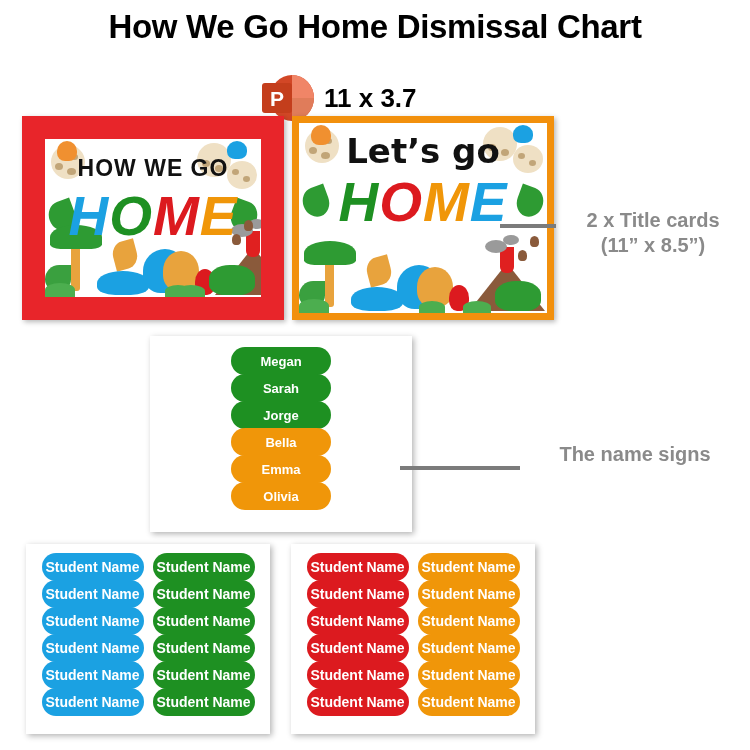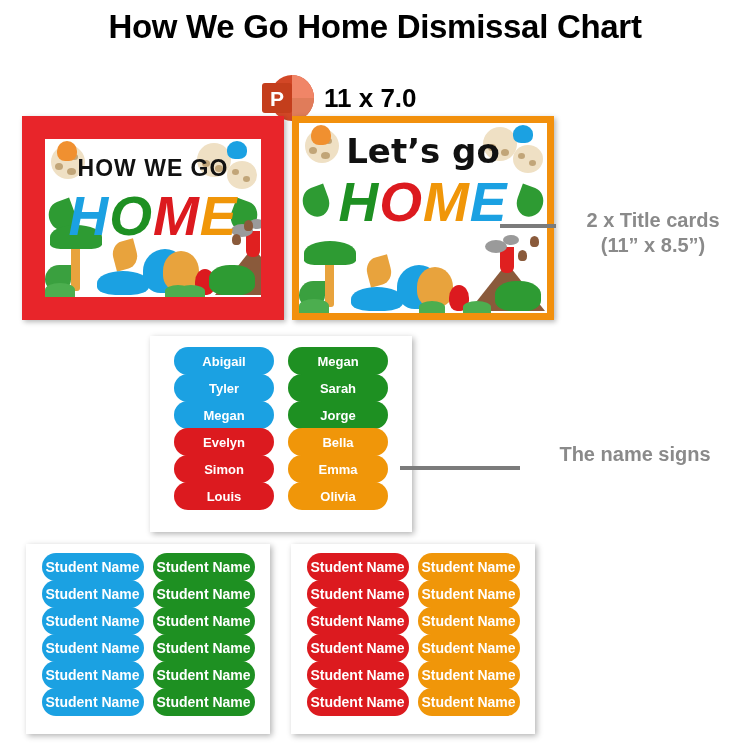--- a/index.html
+++ b/index.html
@@ -137,21 +137,21 @@
 
 <div class="stage">
 
   <div class="page-title">How We Go Home Dismissal Chart</div>
 
   <div class="ppt-row">
     <div class="ppt-icon">
       <div class="circ"></div>
       <div class="sq">P</div>
     </div>
-    <div class="ppt-size">11 x 7.0</div>
+    <div class="ppt-size">11 x 3.7</div>
   </div>
 
   <div class="card c1">
     <div class="card-inner">
 
       <div class="deco egg" style="left:6px;top:6px;">
         <div class="spot" style="left:4px;top:18px;width:8px;height:7px;"></div>
         <div class="spot" style="left:16px;top:23px;width:9px;height:7px;"></div>
         <div class="spot" style="left:20px;top:9px;width:7px;height:6px;"></div>
       </div>
@@ -253,28 +253,20 @@
 
   <div class="leader" style="left:500px;top:224px;width:56px;"></div>
   <div class="annot" style="left:560px;top:208px;width:186px;">
     <div>2 x Title cards</div>
     <div>(11” x 8.5”)</div>
   </div>
 
   <div class="panel names">
     <div class="cols">
       <div class="col">
-        <div class="pill blue">Abigail</div>
-        <div class="pill blue">Tyler</div>
-        <div class="pill blue">Megan</div>
-        <div class="pill red">Evelyn</div>
-        <div class="pill red">Simon</div>
-        <div class="pill red">Louis</div>
-      </div>
-      <div class="col">
         <div class="pill green">Megan</div>
         <div class="pill green">Sarah</div>
         <div class="pill green">Jorge</div>
         <div class="pill orange">Bella</div>
         <div class="pill orange">Emma</div>
         <div class="pill orange">Olivia</div>
       </div>
     </div>
   </div>
 

